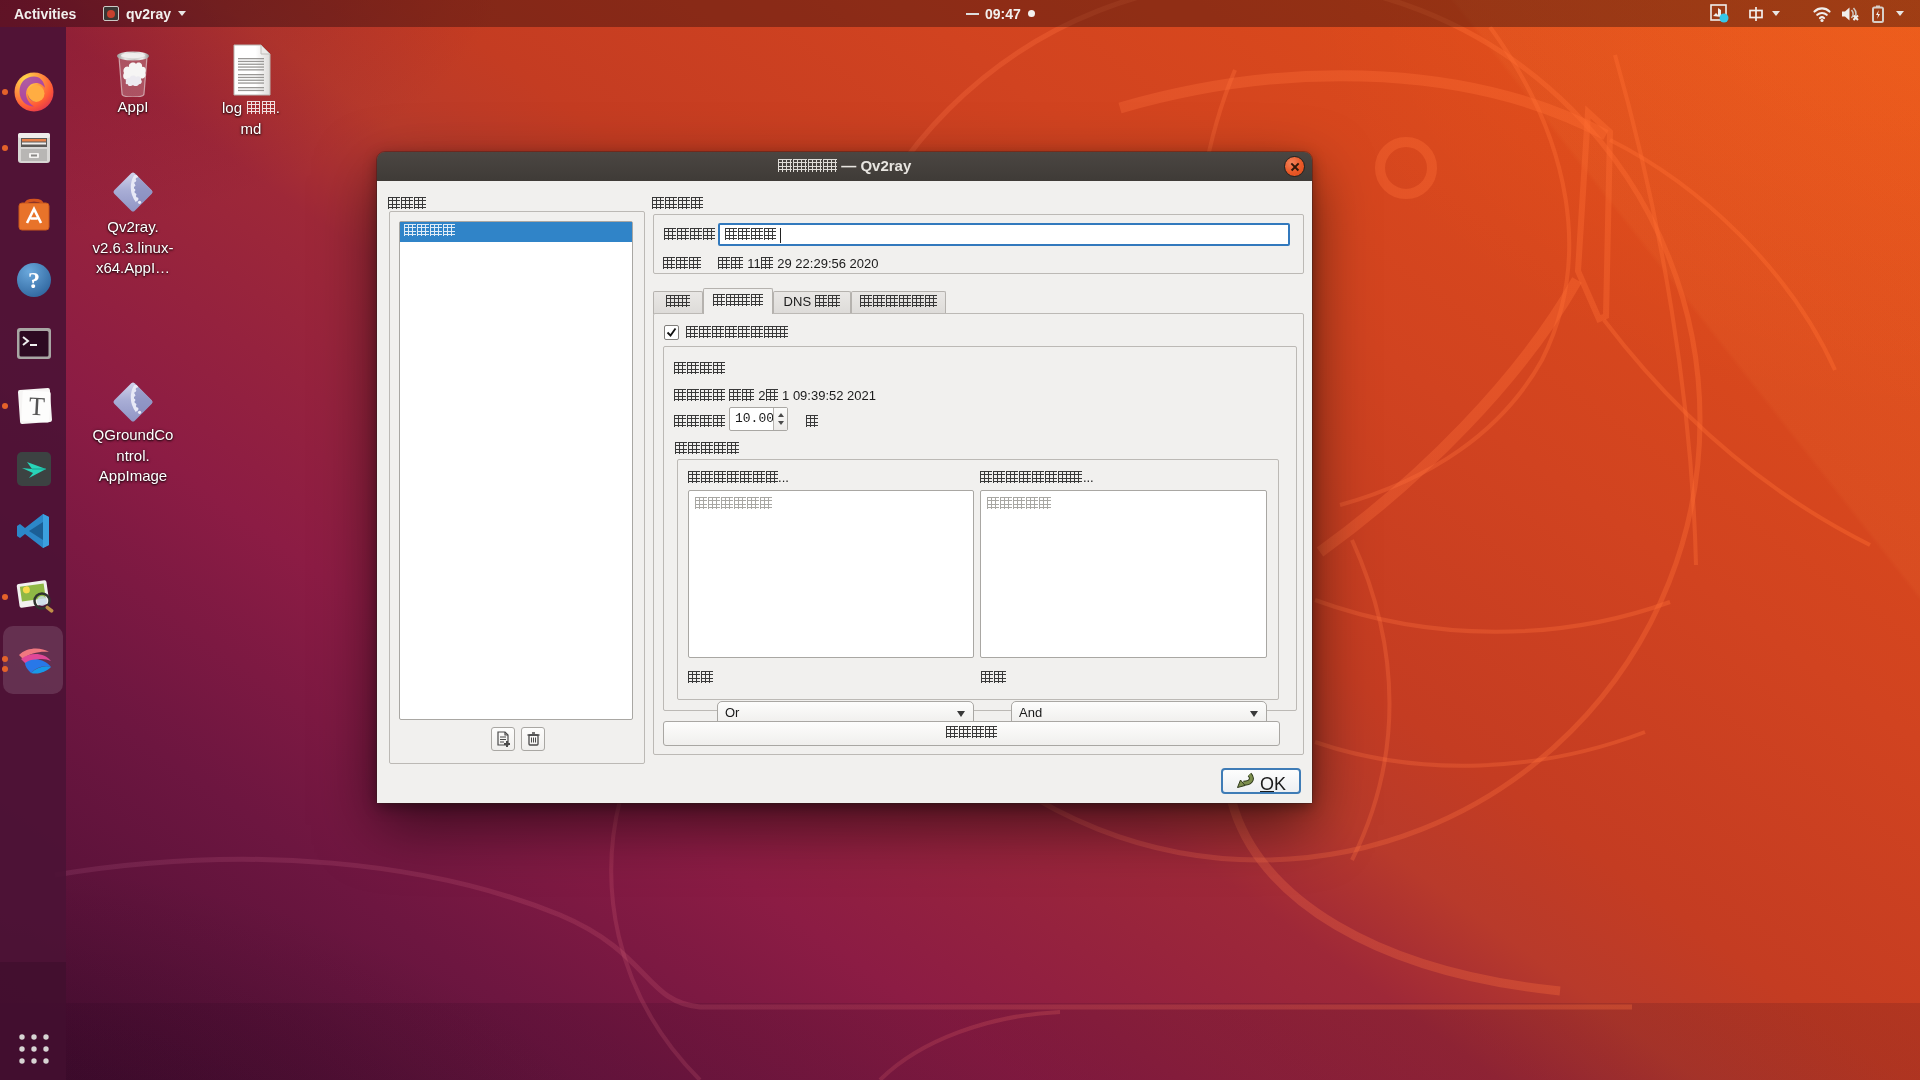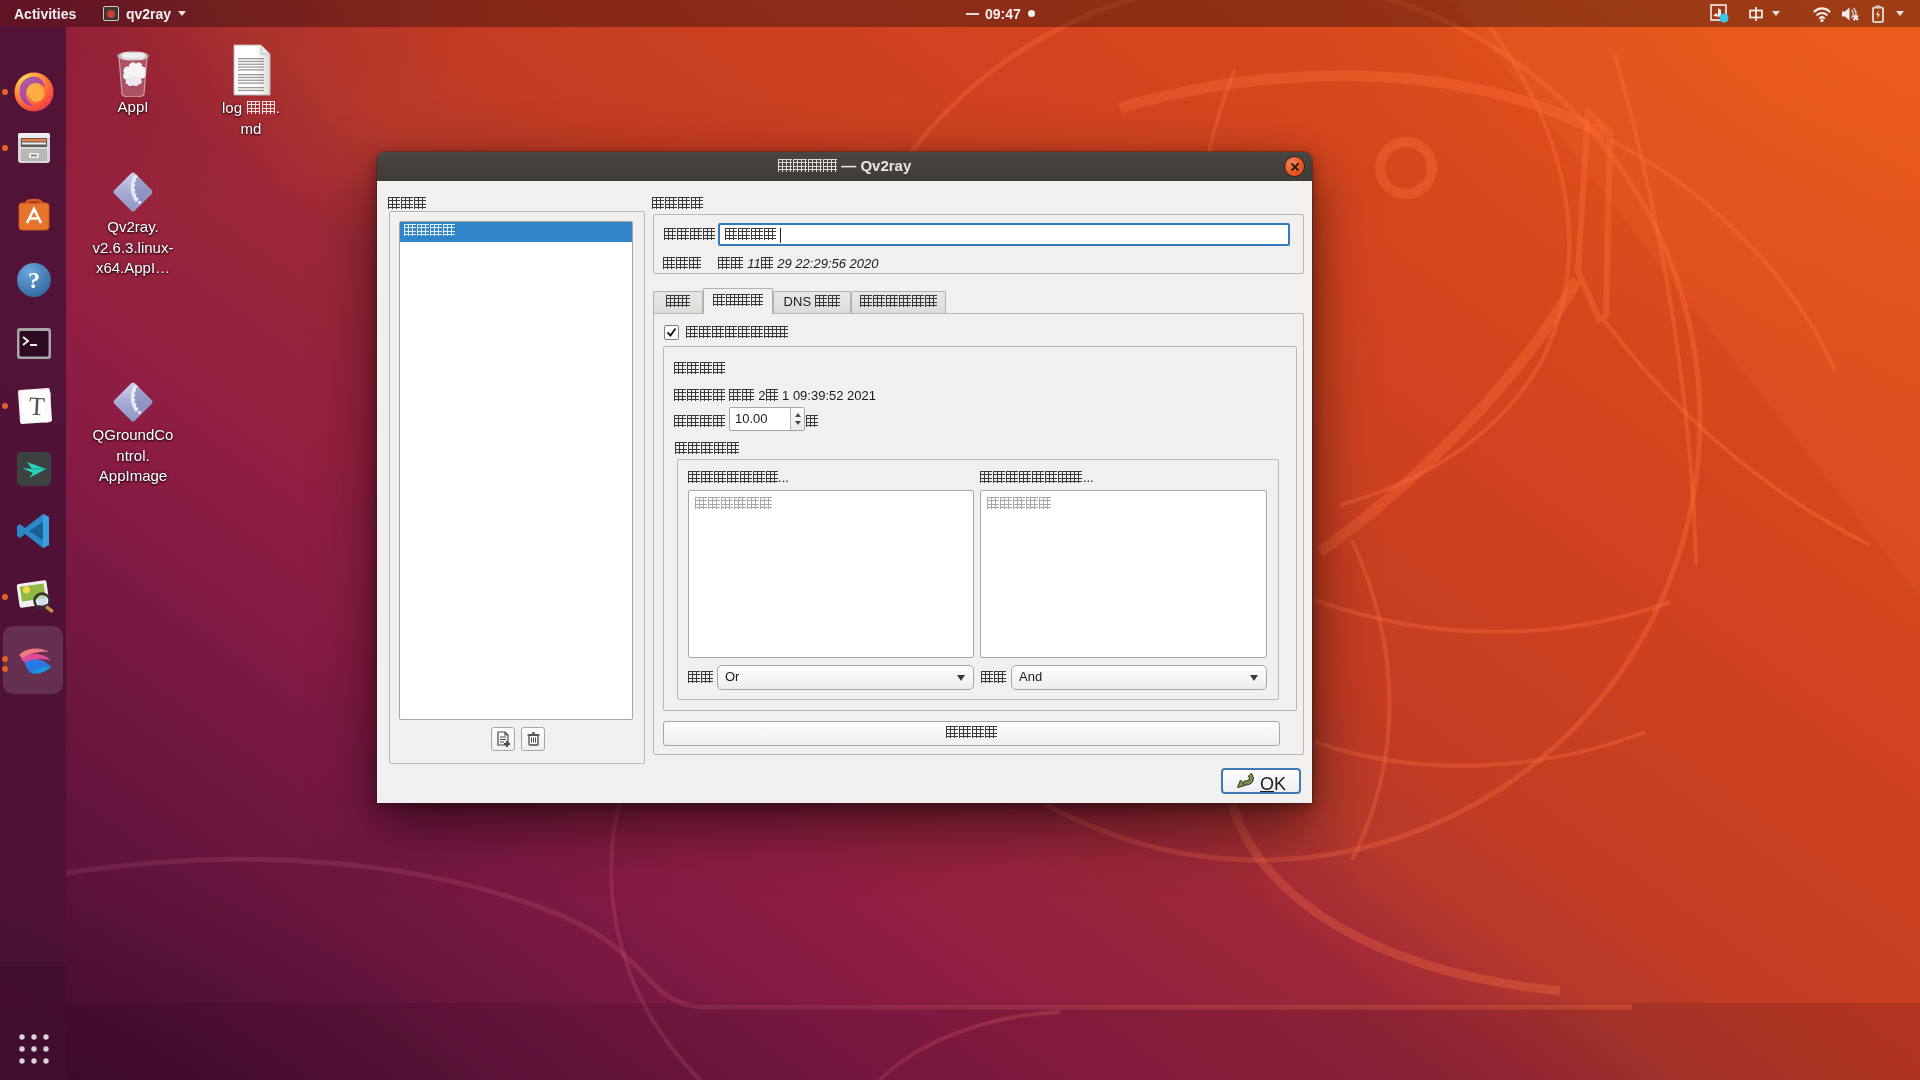--- a/index.html
+++ b/index.html
@@ -51,21 +51,21 @@
 .closebtn:before { transform:rotate(45deg);} .closebtn:after { transform:rotate(-45deg);}
 .winbody { position:absolute; left:0; top:29px; width:935px; height:622px; background:#f1f0ee; }
 .lbl { position:absolute; white-space:nowrap; }
 .frame { position:absolute; border:1px solid #bcb9b5; border-radius:2px; }
 .inputw { position:absolute; background:#fff; border:1px solid #a9a7a3; border-radius:2px; }
 .focusinput { border:2px solid #3279bd; }
 .tab { position:absolute; border:1px solid #b5b2ae; font-size:13px; text-align:center;
   background:linear-gradient(#e9e7e5,#dddbd8); border-bottom:none; border-radius:2px 2px 0 0; }
 .tabsel { background:#f1f0ee; }
 .btn { position:absolute; background:linear-gradient(#fdfdfc,#f0efed); border:1px solid #a9a7a3; border-radius:3px; }
-.combo { position:absolute; background:linear-gradient(#fdfdfc,#eeedeb); border:1px solid #a9a7a3; border-radius:5px; }
+.combo { position:absolute; background:linear-gradient(#fdfdfc,#eeedeb); border:1px solid #a9a7a3; border-radius:5px;margin-top:36px; }
 .ctri { position:absolute; width:0; height:0; border-left:4.5px solid transparent; border-right:4.5px solid transparent; border-top:6px solid #3a3a3a; }
 .gray { color:#9a9894; }
 </style></head>
 <body>
 <div class="glow"></div>
 <svg class="curves" width="1920" height="1080" viewBox="0 0 1920 1080">
 <defs>
       <linearGradient id="sg" gradientUnits="userSpaceOnUse" x1="60" y1="1020" x2="1880" y2="60">
 <stop offset="0" stop-color="#ff9ed0" stop-opacity=".10"></stop>
 <stop offset=".35" stop-color="#ff7a78" stop-opacity=".16"></stop>
@@ -369,37 +369,37 @@
 </svg>
       </div>
 <div class="lbl" style="left:275px;top:15px;"><i class="z"></i><i class="z"></i><i class="z"></i><i class="z"></i></div>
 <div class="frame" style="left:276px;top:33px;width:651px;height:60px;"></div>
 <div class="lbl" style="left:287px;top:46px;"><i class="z"></i><i class="z"></i><i class="z"></i><i class="z"></i></div>
 <div class="inputw focusinput" style="left:341px;top:42px;width:572px;height:23px;">
         <span style="position:absolute;left:5px;top:2px;"><i class="z"></i><i class="z"></i><i class="z"></i><i class="z"></i></span>
         <span style="position:absolute;left:60px;top:3px;width:1px;height:15px;background:#222;"></span>
       </div>
 <div class="lbl" style="left:286px;top:75px;"><i class="z"></i><i class="z"></i><i class="z"></i></div>
-<div class="lbl" style="left:341px;top:75px;font-style:italic;"><i class="z"></i><i class="z"></i> 11<i class="z"></i> 29 22:29:56 2020</div>
+<div class="lbl" style="left:341px;top:75px;"><i class="z"></i><i class="z"></i> 11<i class="z"></i> 29 22:29:56 2020</div>
 <div class="tab" style="left:276px;top:110px;width:50px;height:23px;"><span style="position:relative;top:2px;"><i class="z"></i><i class="z"></i></span></div>
 <div class="tab tabsel" style="left:326px;top:107px;width:70px;height:26px;z-index:3;"><span style="position:relative;top:4px;"><i class="z"></i><i class="z"></i><i class="z"></i><i class="z"></i></span></div>
 <div class="tab" style="left:396px;top:110px;width:78px;height:23px;"><span style="position:relative;top:2px;">DNS <i class="z"></i><i class="z"></i></span></div>
 <div class="tab" style="left:474px;top:110px;width:95px;height:23px;"><span style="position:relative;top:2px;"><i class="z"></i><i class="z"></i><i class="z"></i><i class="z"></i><i class="z"></i><i class="z"></i></span></div>
 <div class="frame" style="left:276px;top:132px;width:651px;height:442px;background:#f1f0ee;z-index:2;"></div>
 <div style="position:absolute;left:287px;top:144px;width:15px;height:15px;background:#fff;border:1px solid #807e7b;border-radius:2px;z-index:4;">
 <svg width="13" height="13" viewBox="0 0 13 13">
           <path d="M2.5,6.5 L5.5,9.5 L10.5,2.5" fill="none" stroke="#111" stroke-width="1.8"></path>
         </svg></div>
 <div class="lbl" style="left:309px;top:144px;z-index:4;"><i class="z"></i><i class="z"></i><i class="z"></i><i class="z"></i><i class="z"></i><i class="z"></i><i class="z"></i><i class="z"></i></div>
 <div class="frame" style="left:286px;top:165px;width:634px;height:365px;z-index:4;"></div>
 <div class="lbl" style="left:297px;top:180px;z-index:4;"><i class="z"></i><i class="z"></i><i class="z"></i><i class="z"></i></div>
 <div class="lbl" style="left:297px;top:207px;z-index:4;"><i class="z"></i><i class="z"></i><i class="z"></i><i class="z"></i></div>
 <div class="lbl" style="left:352px;top:207px;z-index:4;"><i class="z"></i><i class="z"></i> 2<i class="z"></i> 1 09:39:52 2021</div>
 <div class="lbl" style="left:297px;top:233px;z-index:4;"><i class="z"></i><i class="z"></i><i class="z"></i><i class="z"></i></div>
-<div class="inputw" style="left:352px;top:226px;width:76px;height:24px;z-index:4;">
+<div class="inputw" style="left:352px;top:226px;width:59px;height:24px;z-index:4;font-family:Liberation Mono, monospace;">
         <span style="position:absolute;left:5px;top:3px;">10.00</span>
 <div style="position:absolute;right:0;top:0;width:14px;height:22px;border-left:1px solid #b5b2ae;background:linear-gradient(#fbfbfa,#eceae8);">
 <div class="ctri" style="left:3.5px;top:5px;border-top:none;border-bottom:4px solid #4a4a4a;border-left-width:3.5px;border-right-width:3.5px;"></div>
 <div class="ctri" style="left:3.5px;top:13px;border-top:4px solid #4a4a4a;border-left-width:3.5px;border-right-width:3.5px;"></div>
 </div>
       </div>
 <div class="lbl" style="left:429px;top:233px;z-index:4;"><i class="z"></i></div>
 <div class="lbl" style="left:298px;top:260px;z-index:4;"><i class="z"></i><i class="z"></i><i class="z"></i><i class="z"></i><i class="z"></i></div>
 <div class="frame" style="left:300px;top:278px;width:602px;height:241px;z-index:4;"></div>
 <div class="lbl" style="left:311px;top:289px;z-index:4;"><i class="z"></i><i class="z"></i><i class="z"></i><i class="z"></i><i class="z"></i><i class="z"></i><i class="z"></i>...</div>

